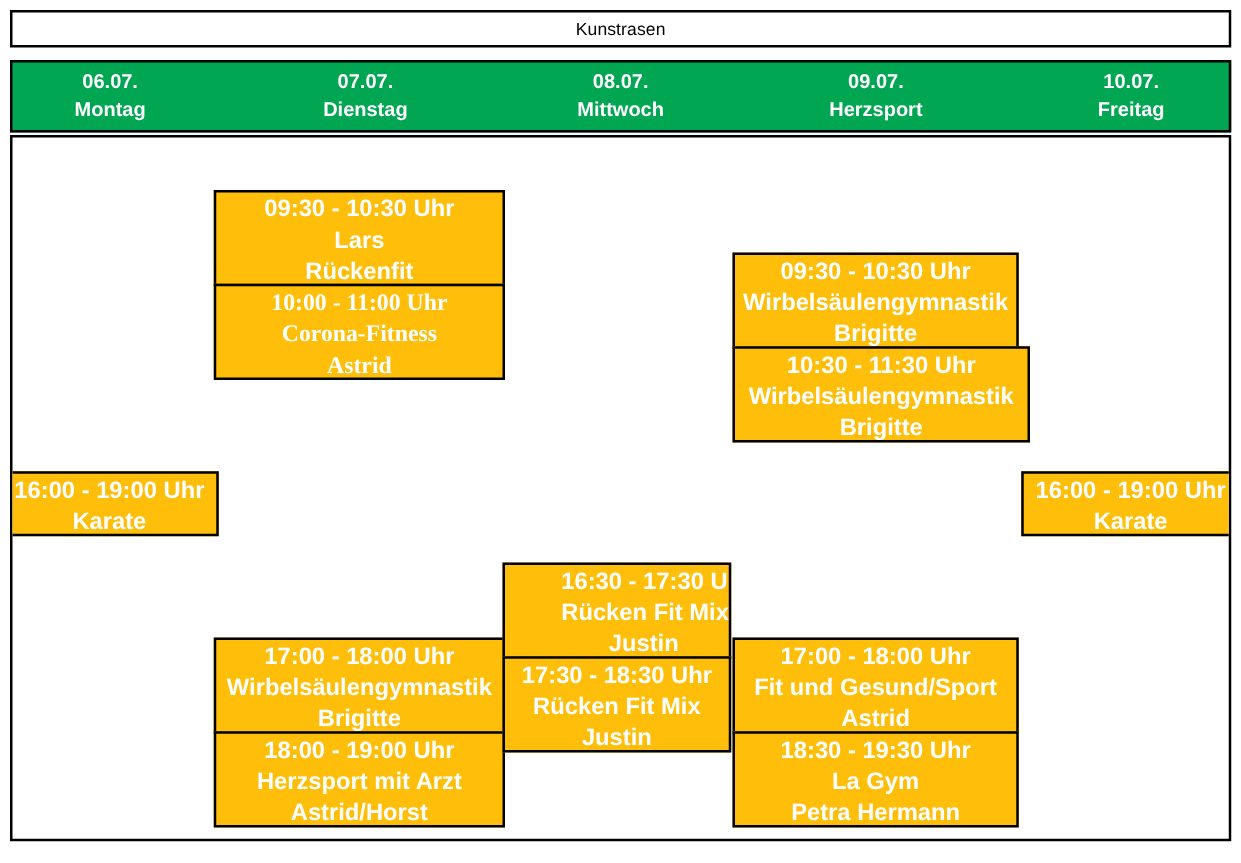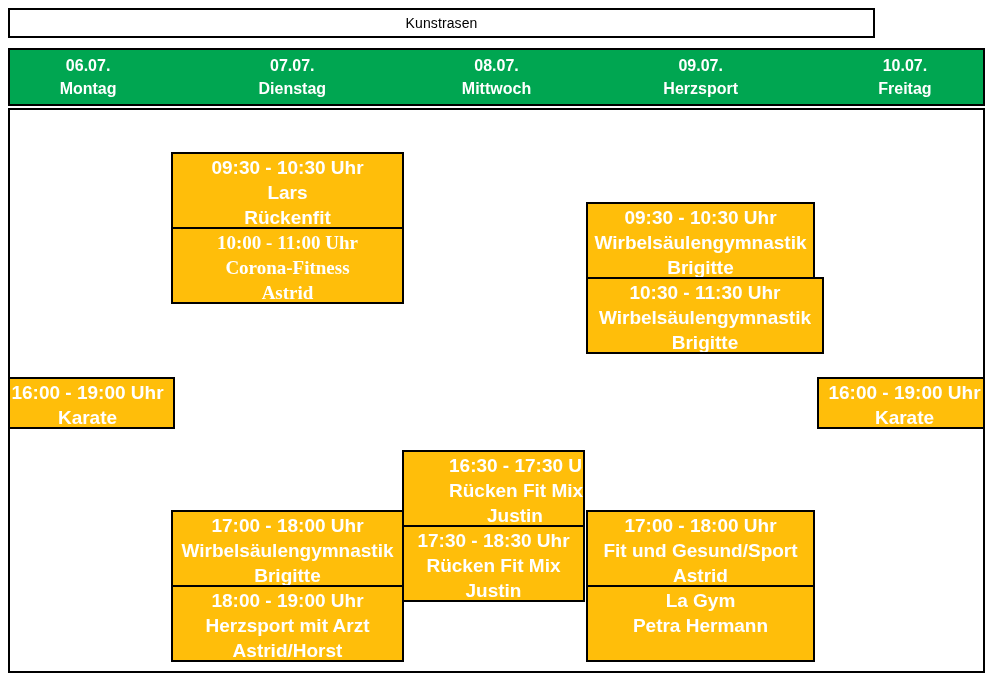--- a/index.html
+++ b/index.html
@@ -22,21 +22,21 @@
     top: 8px;
     width: 977px;
     height: 665px;
   }
 
   
   .title-bar {
     position: absolute;
     left: 0;
     top: 0;
-    width: 867px;
+    width: 977px;
     height: 30px;
     box-sizing: border-box;
     border: 2px solid #000000;
     background: #ffffff;
     display: flex;
     align-items: center;
     justify-content: center;
   }
   .title-text {
     font-size: 14px;
@@ -190,20 +190,21 @@
       <span class="ev-line">Brigitte</span>
     </div>
 
     <div class="event" style="left:576px; top:400px; width:229px; height:77px;">
       <span class="ev-line">17:00 - 18:00 Uhr</span>
       <span class="ev-line">Fit und Gesund/Sport</span>
       <span class="ev-line">Astrid</span>
     </div>
 
     <div class="event" style="left:576px; top:475px; width:229px; height:77px;">
+      <span class="ev-line">18:30 - 19:30 Uhr</span>
       <span class="ev-line">La Gym</span>
       <span class="ev-line">Petra Hermann</span>
     </div>
 
     <div class="event" style="left:807px; top:267px; width:175px; height:52px;">
       <span class="ev-line">16:00 - 19:00 Uhr</span>
       <span class="ev-line">Karate</span>
     </div>
 
   </div>

